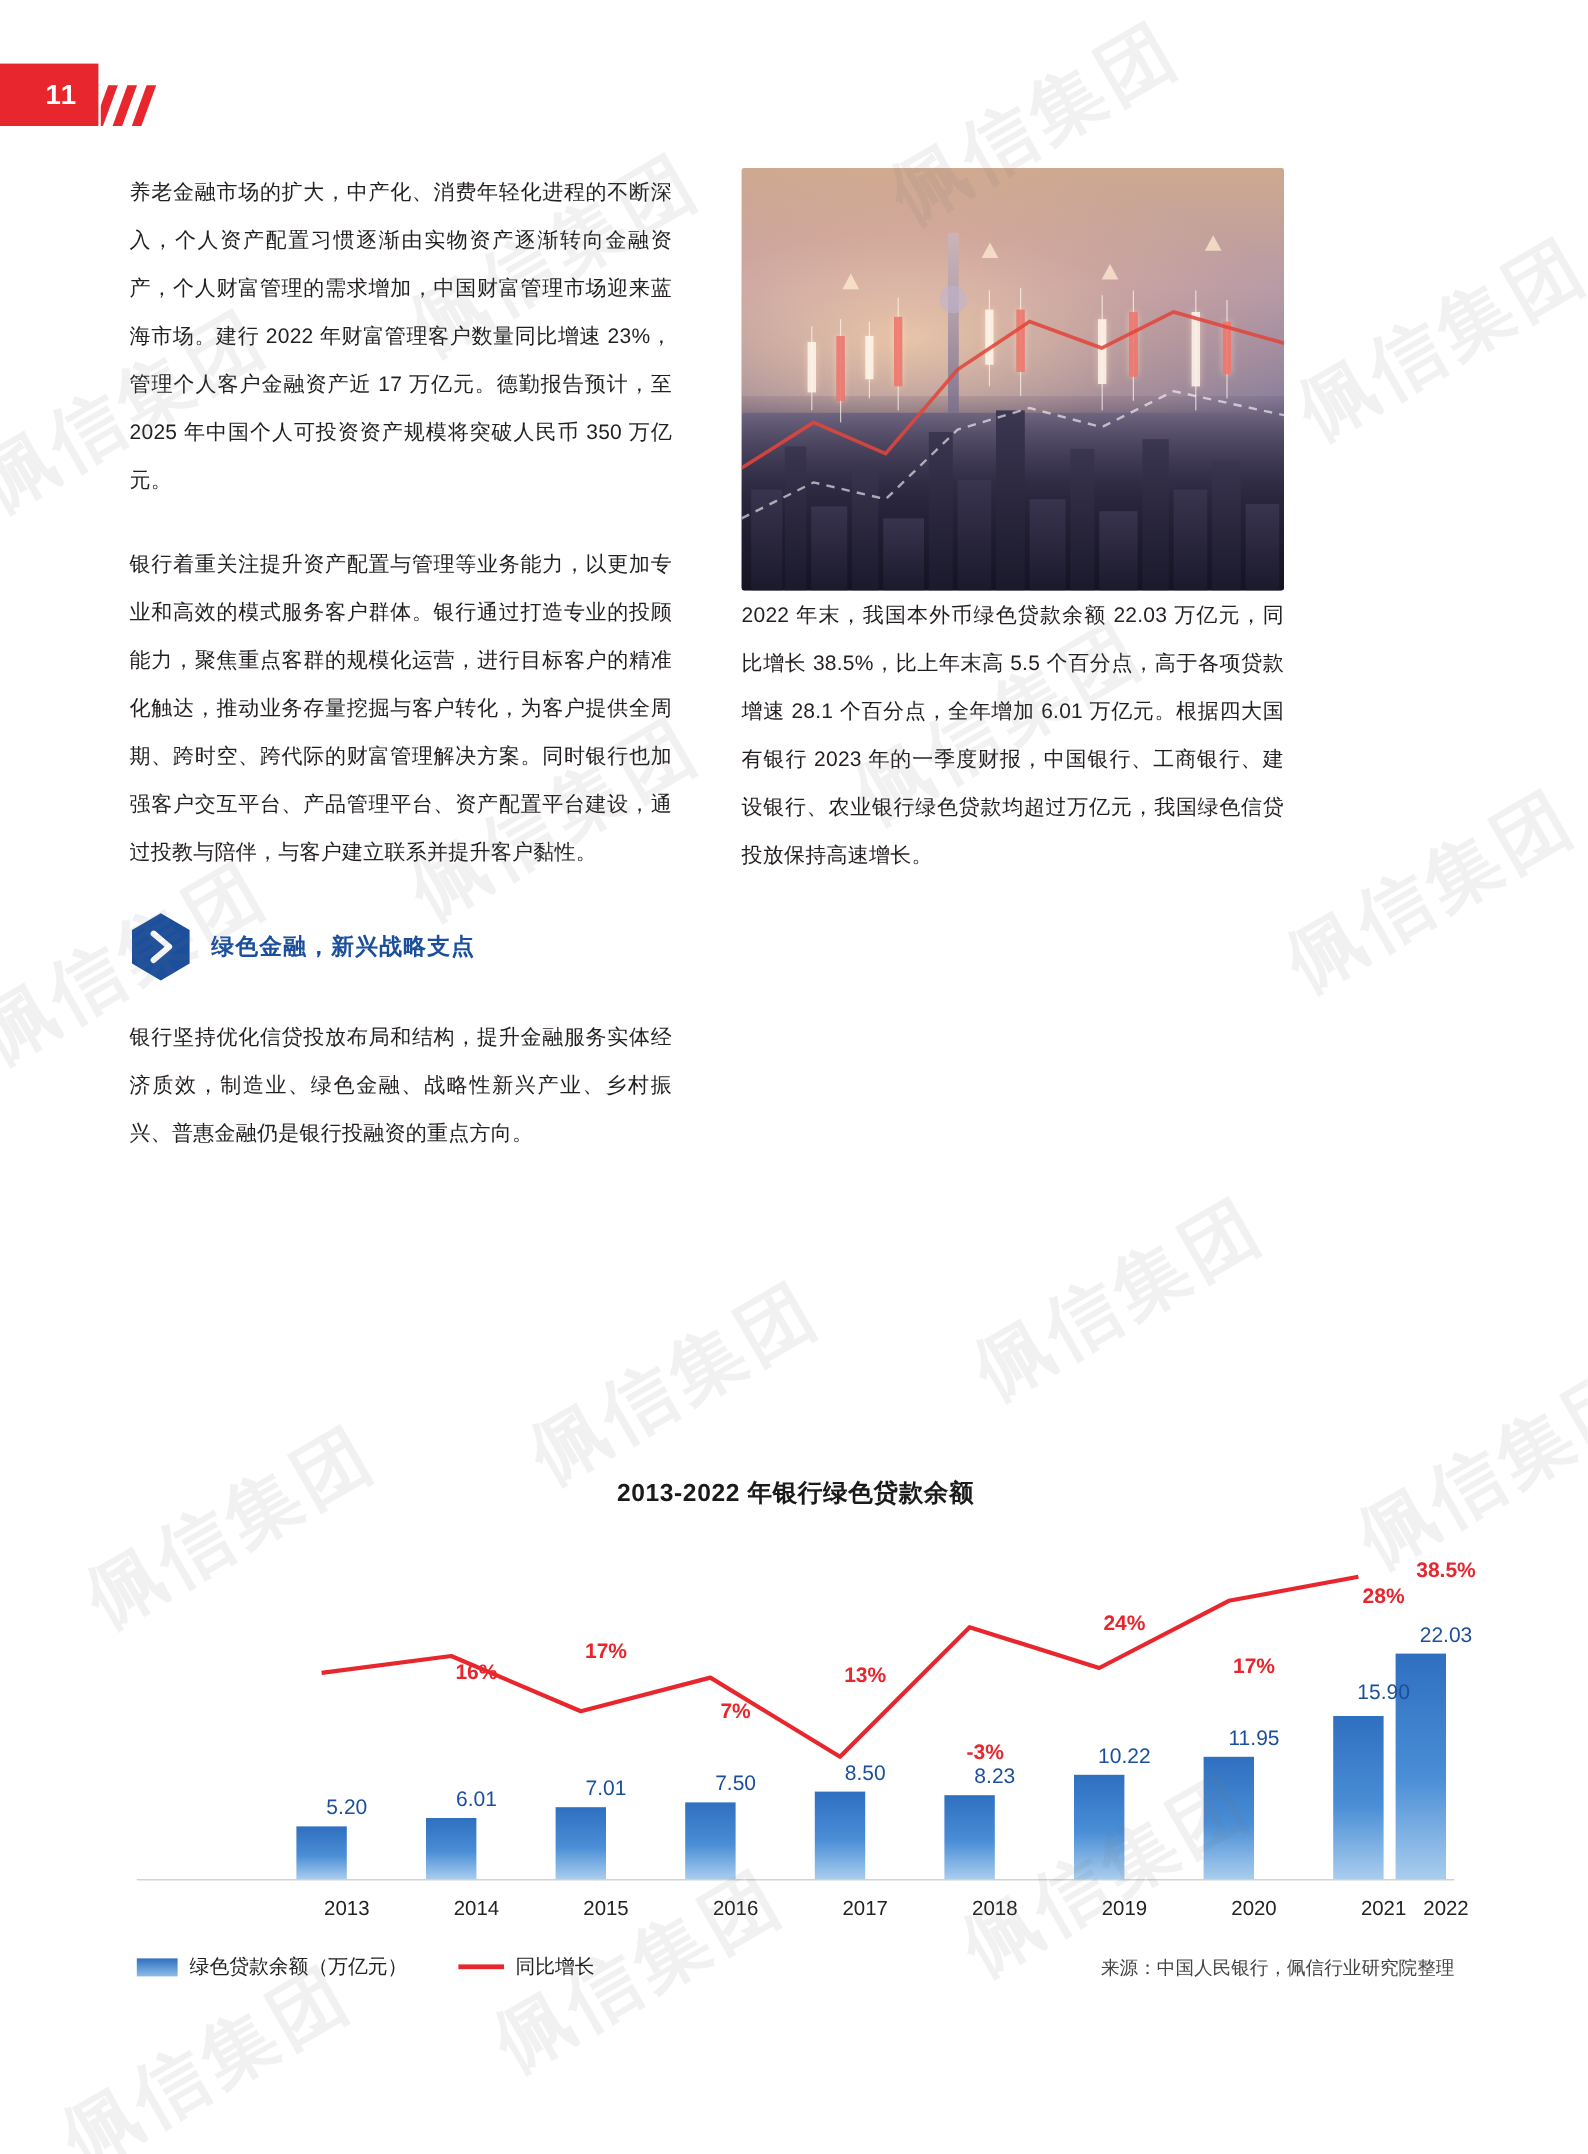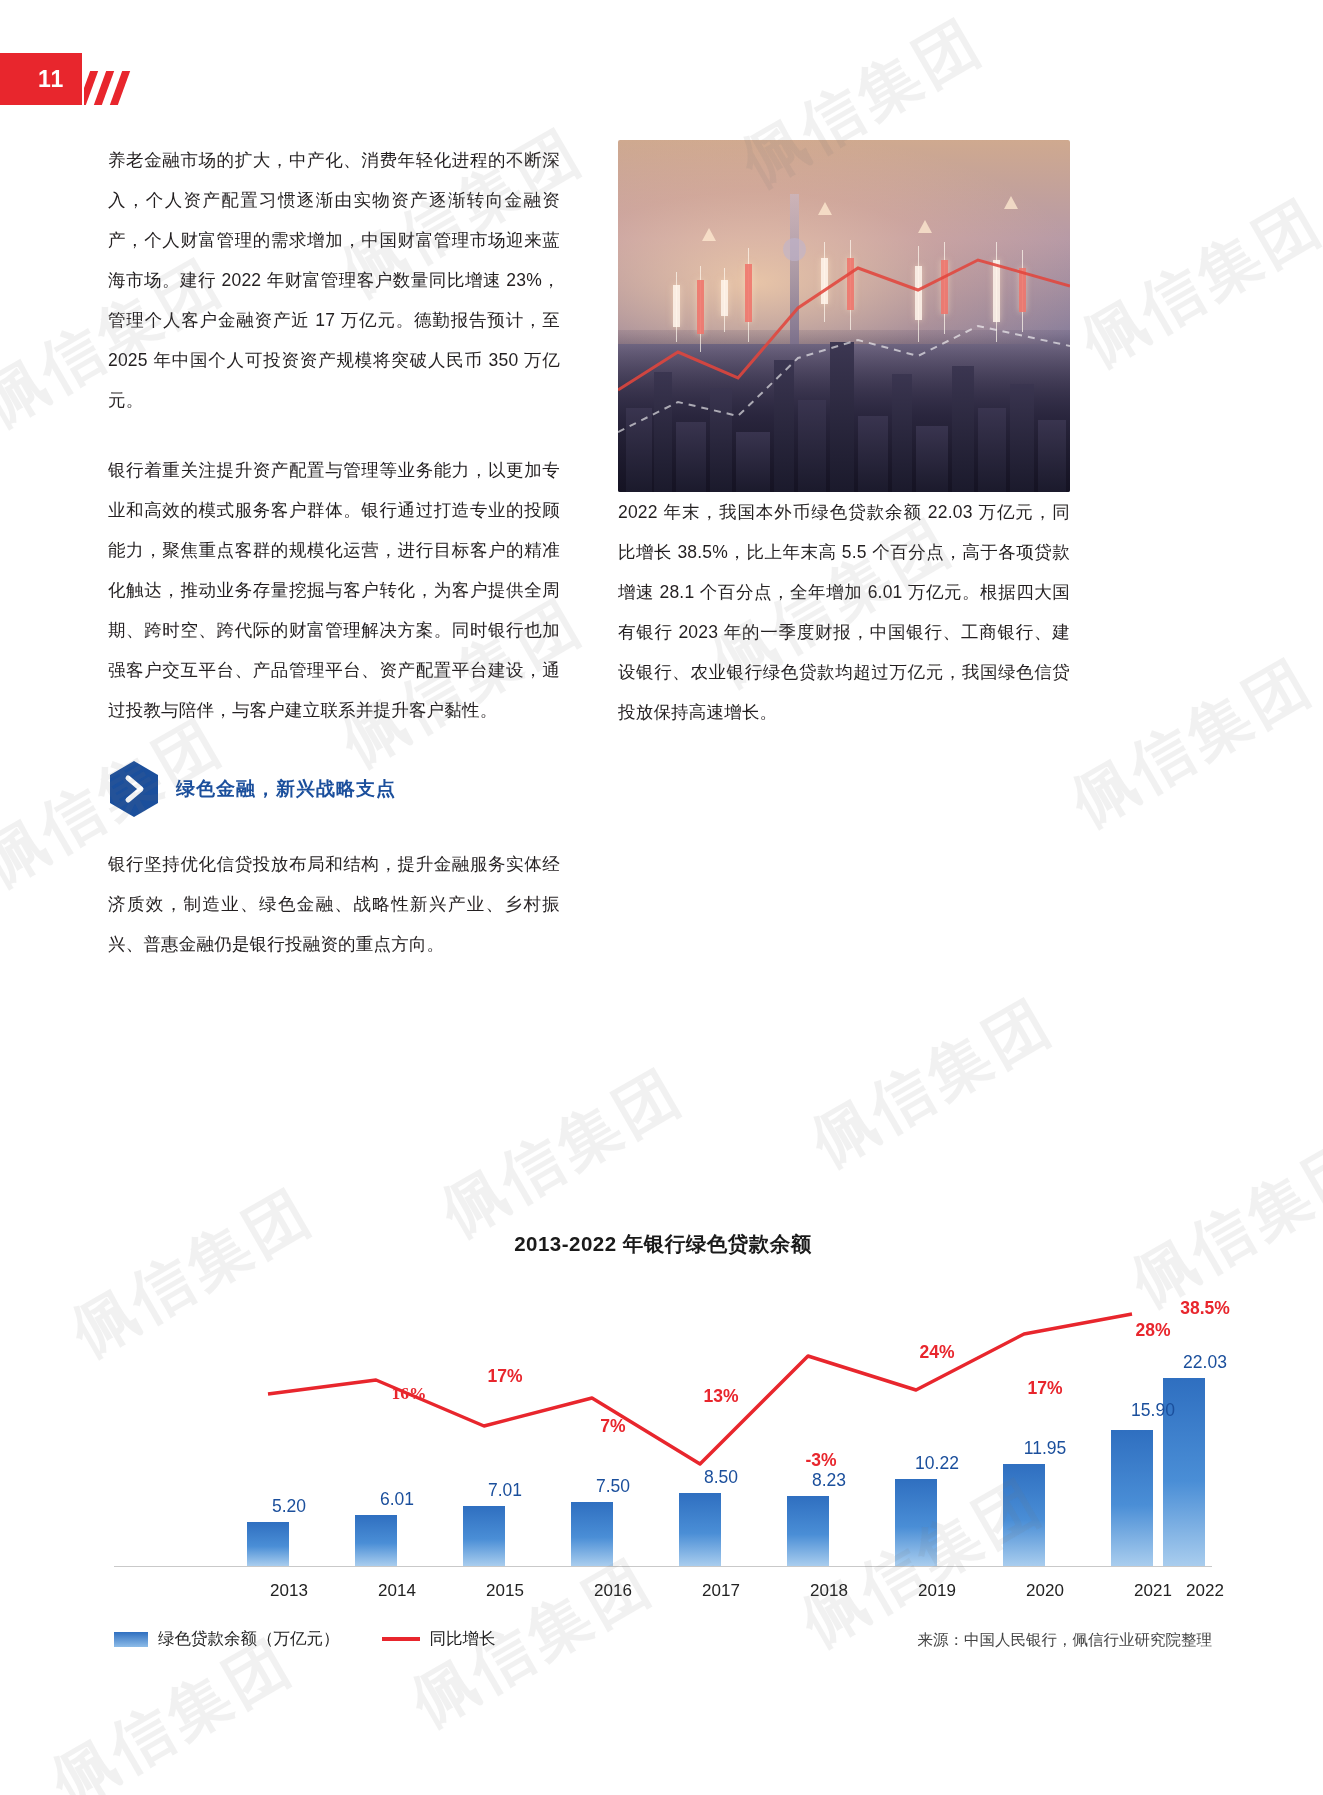--- a/index.html
+++ b/index.html
@@ -380,21 +380,21 @@
     <div class="bar-label" style="left:268px; bottom:103px;">6.01</div>
     <div class="bar-label" style="left:376px; bottom:112px;">7.01</div>
     <div class="bar-label" style="left:484px; bottom:116px;">7.50</div>
     <div class="bar-label" style="left:592px; bottom:125px;">8.50</div>
     <div class="bar-label" style="left:700px; bottom:122px;">8.23</div>
     <div class="bar-label" style="left:808px; bottom:139px;">10.22</div>
     <div class="bar-label" style="left:916px; bottom:154px;">11.95</div>
     <div class="bar-label" style="left:1024px; bottom:192px;">15.90</div>
     <div class="bar-label" style="left:1076px; bottom:240px;">22.03</div>
 
-    <div class="pct-label" style="left:280px; top:115px;font-family:Liberation Serif, serif;">16%</div>
+    <div class="pct-label" style="left:268px; top:115px;">16%</div>
     <div class="pct-label" style="left:376px; top:98px;">17%</div>
     <div class="pct-label" style="left:484px; top:148px;">7%</div>
     <div class="pct-label" style="left:592px; top:118px;">13%</div>
     <div class="pct-label" style="left:692px; top:182px;">-3%</div>
     <div class="pct-label" style="left:808px; top:74px;">24%</div>
     <div class="pct-label" style="left:916px; top:110px;">17%</div>
     <div class="pct-label" style="left:1024px; top:52px;">28%</div>
     <div class="pct-label" style="left:1076px; top:30px;">38.5%</div>
 
     <div class="x-label" style="left:160px;">2013</div>

